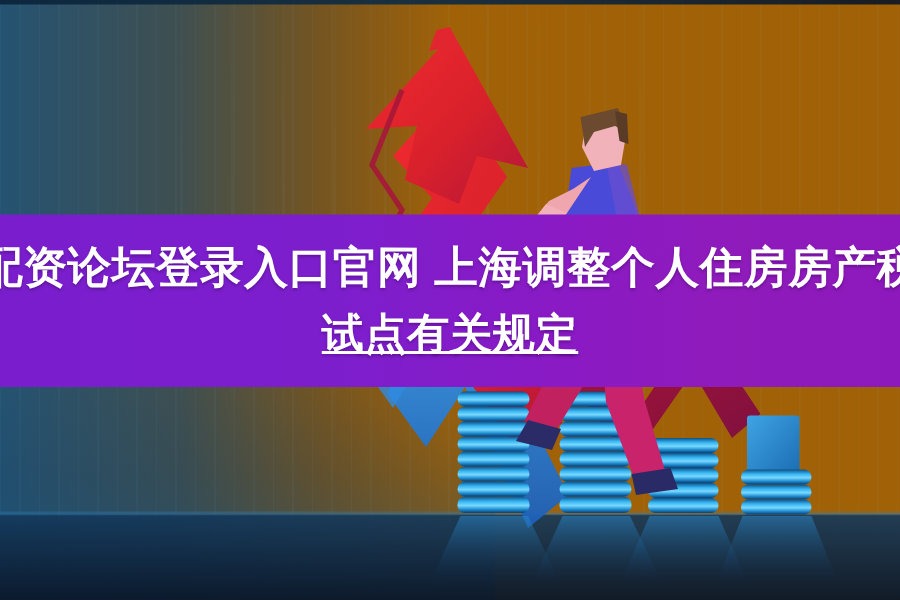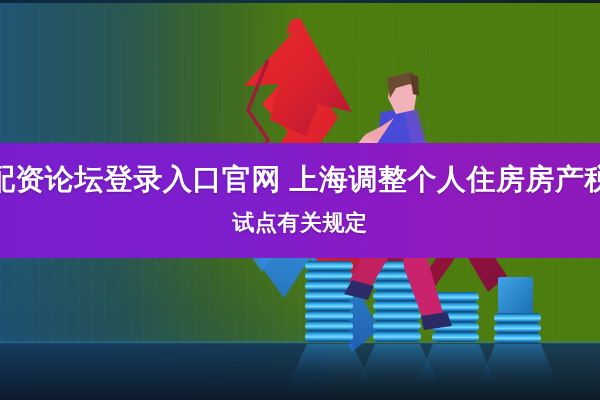--- a/index.html
+++ b/index.html
@@ -2,21 +2,21 @@
 <html><head>
 <meta charset="utf-8">
 <style>
   html,body{margin:0;padding:0;background:#000;}
   body{font-family:"Liberation Sans","DejaVu Sans",sans-serif;}
 
   #banner{
     position:relative;
     width:600px;height:400px;
     overflow:hidden;
-    background:#4d7c0f;
+    background:#a16207;
     user-select:none;
   }
 
   
   .bg-base{
     position:absolute;inset:0;
     background:
       radial-gradient(120% 95% at 0% 40%, #1d4a6e 0%, #16405f 28%, #123category 45%, rgba(13,22,40,0) 72%),
       linear-gradient(100deg,#1b4466 0%,#183f60 18%,#123352 34%,#0e2340 52%,#0c1a31 68%,#0b1528 84%,#0d1526 100%);
   }
@@ -67,21 +67,21 @@
   }
   .headline{
     color:#ffffff;
     font-size:29px;
     font-weight:bold;
     line-height:40px;
     letter-spacing:.5px;
     white-space:nowrap;
     text-shadow:0 1px 2px rgba(40,0,70,.35);
   }
-  .line2{font-size:22px;}
+  .line2{font-size:28px;text-decoration:underline;}
 </style>
 </head>
 <body>
 
 <div id="banner">
 
   <div class="bg-base"></div>
   <div class="bg-left-glow"></div>
   <div class="bg-bottom-glow"></div>
   <div class="streaks"></div>

